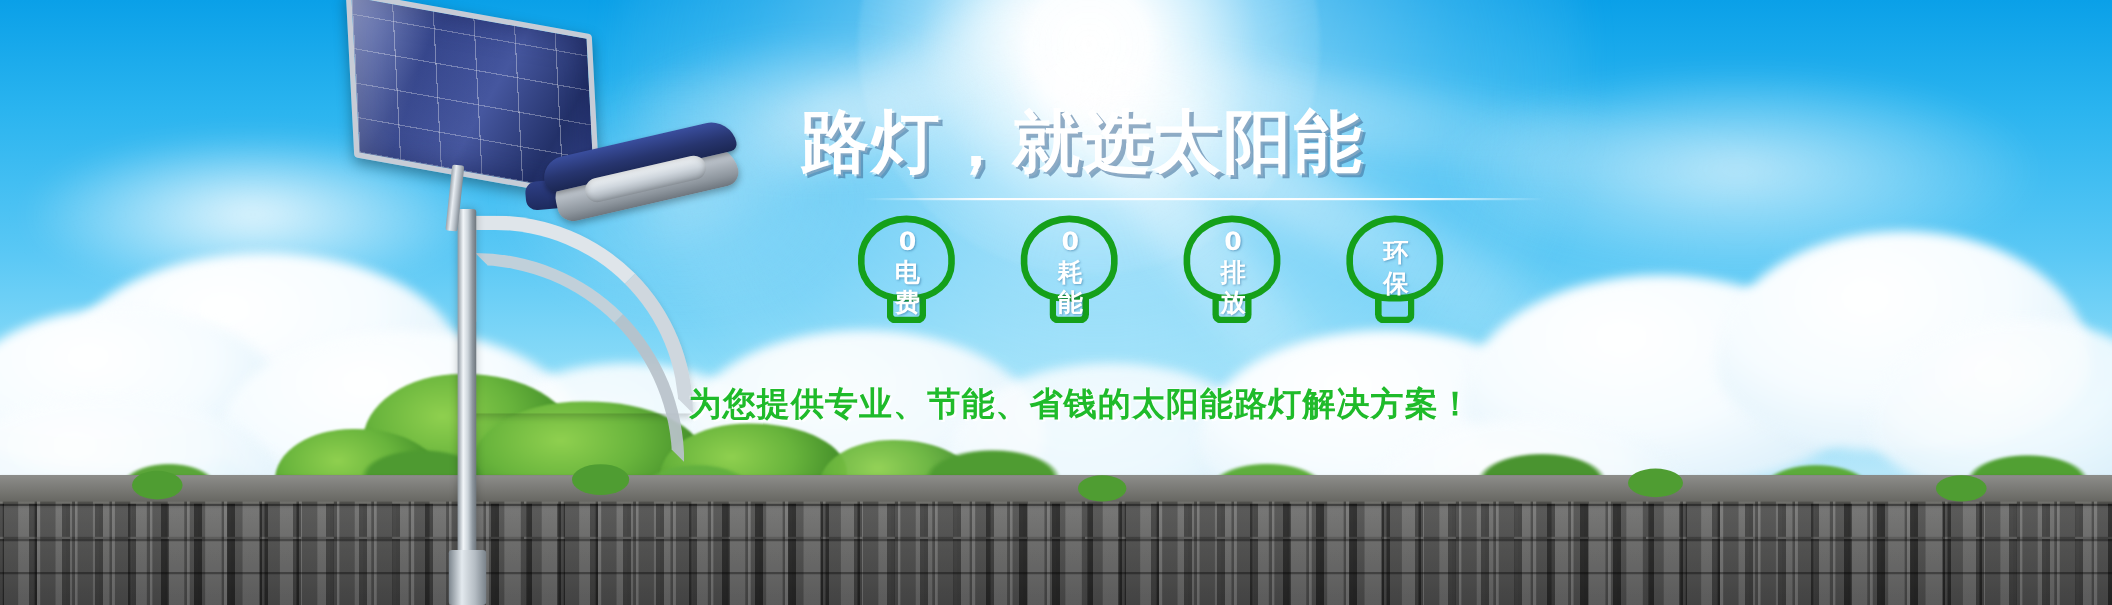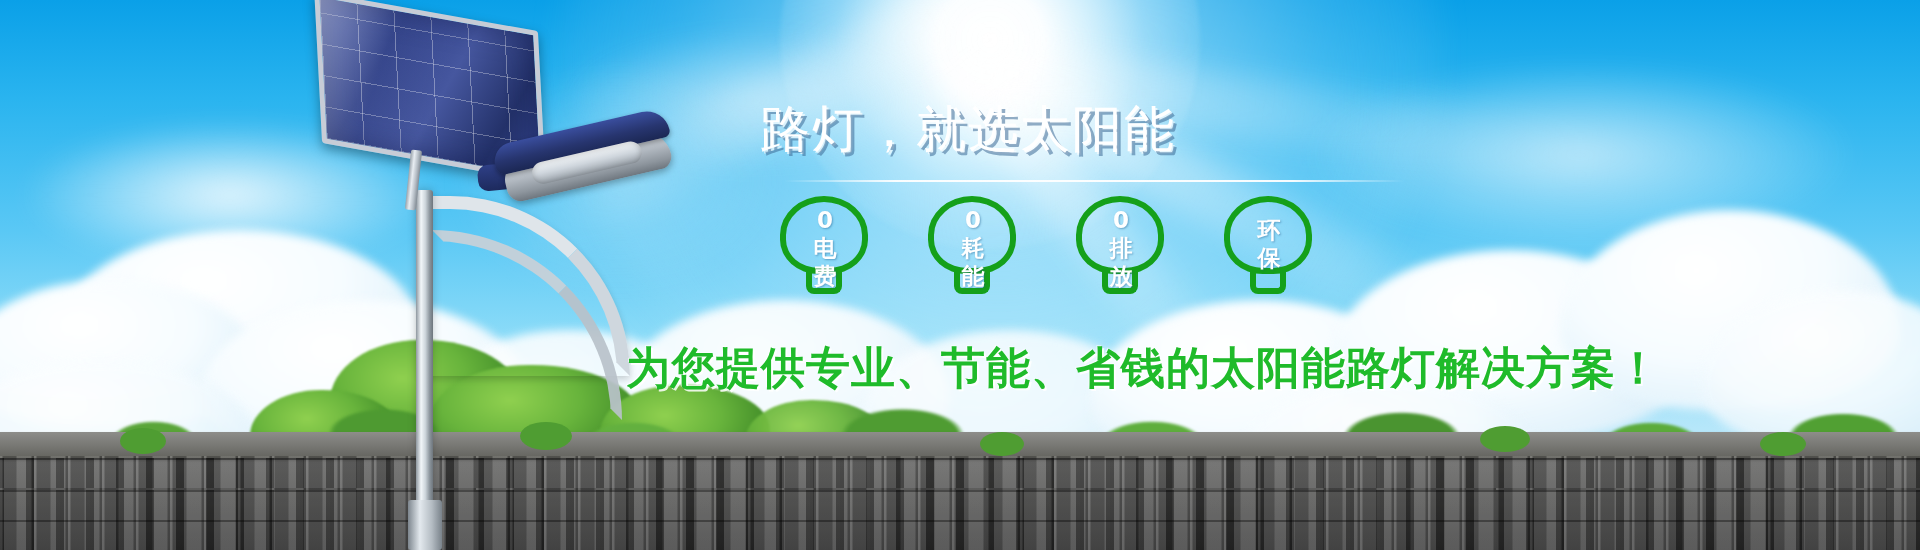--- a/index.html
+++ b/index.html
@@ -154,22 +154,22 @@
     background:linear-gradient(180deg,#2e3f86,#1d2a5d);border-radius:10px 4px 4px 10px;
   }
   .lampglow{
     position:absolute;left:150px;top:60px;width:340px;height:240px;border-radius:50%;
     background:radial-gradient(ellipse at 50% 50%,rgba(255,255,255,.30),rgba(255,255,255,0) 70%);
     filter:blur(10px);
   }
 
   
   .headline{
-    position:absolute;left:760px;top:96px;width:470px;height:66px;
-    font-size:50px;line-height:66px;font-weight:normal;color:#ffffff;letter-spacing:2px;
+    position:absolute;left:728px;top:96px;width:470px;height:66px;
+    font-size:62px;line-height:66px;font-weight:bold;color:#ffffff;letter-spacing:2px;
     white-space:nowrap;
     text-shadow:4px 4px 0 rgba(60,105,150,.55), 2px 2px 0 rgba(255,255,255,.6);
   }
   .rule{
     position:absolute;left:784px;top:180px;width:620px;height:2px;
     background:linear-gradient(90deg,rgba(255,255,255,0),rgba(255,255,255,.95) 18%,rgba(255,255,255,.95) 82%,rgba(255,255,255,0));
   }
 
   .badges{position:absolute;left:770px;top:196px;width:650px;height:105px;display:flex;gap:38px;}
   .badge{position:relative;width:110px;height:105px;}
@@ -186,21 +186,21 @@
   .badge-text{
     position:absolute;left:0;top:10px;width:110px;text-align:center;
     color:#ffffff;font-size:23px;line-height:28px;font-weight:bold;
     text-shadow:1px 1px 2px rgba(30,90,140,.45);
   }
   .badge-text span{display:block;}
   .badge-zero{font-family:"DejaVu Sans","Liberation Sans",sans-serif;}
 
   .tagline{
     position:absolute;left:626px;top:348px;width:600px;height:40px;
-    font-size:44px;line-height:40px;font-weight:bold;color:#1fbb2a;
+    font-size:30px;line-height:40px;font-weight:bold;color:#1fbb2a;
     letter-spacing:1px;white-space:nowrap;
     text-shadow:2px 2px 0 rgba(255,255,255,.85), -1px -1px 0 rgba(255,255,255,.6);
   }
 </style>
 </head>
 <body>
 
 <div class="banner">
 
   <div class="sun-halo"></div>

